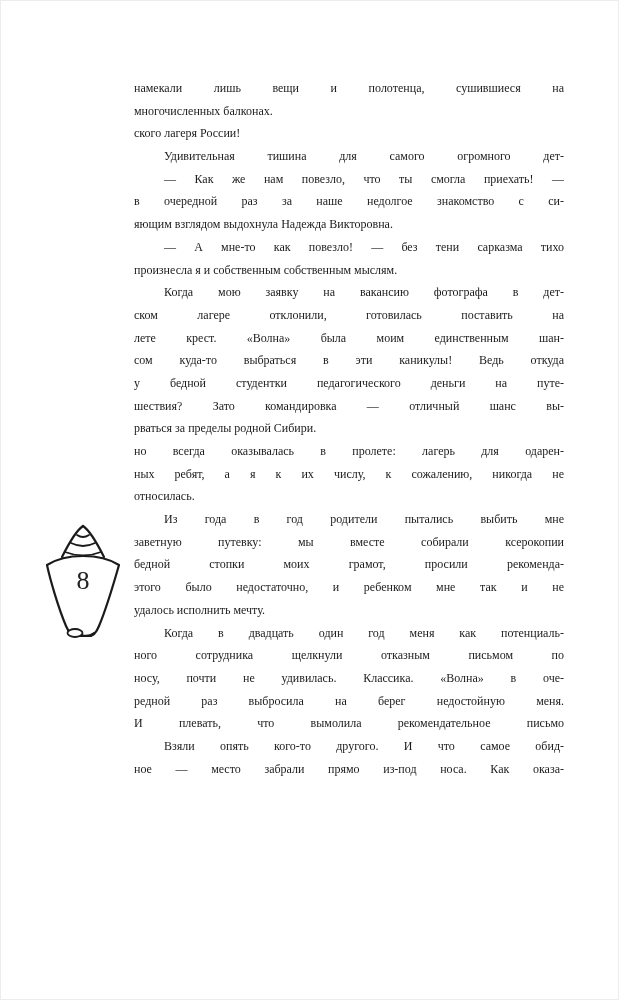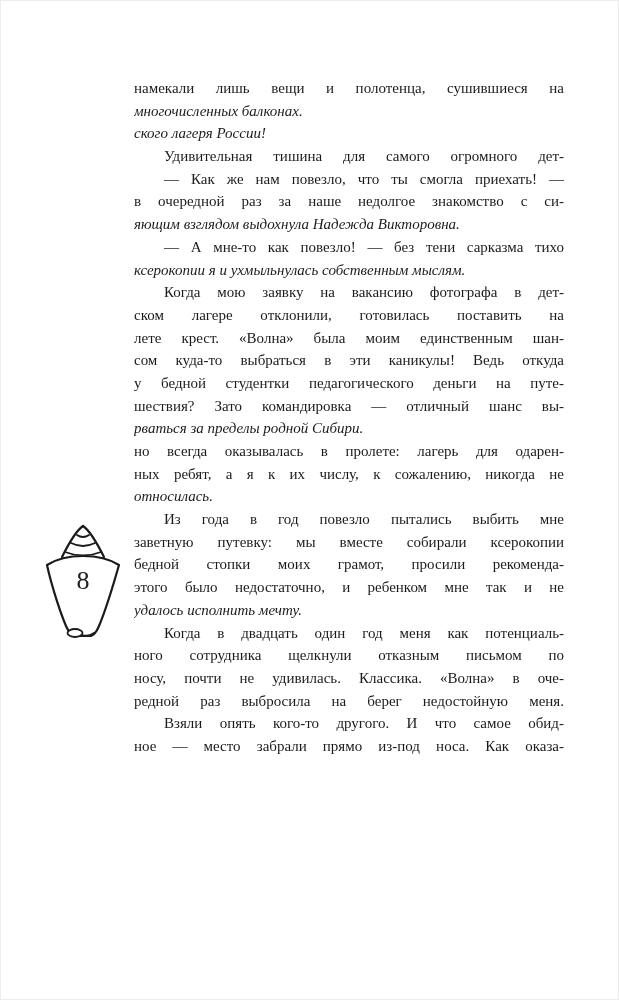--- a/index.html
+++ b/index.html
@@ -19,28 +19,27 @@
   }
   .text-block {
     position: absolute;
     left: 134px;
     top: 77px;
     width: 430px;
   }
   .line {
     height: 22.7px;
     line-height: 22.7px;
-    font-size: 15px;
+    font-size: 12px;
     text-align: justify;
     text-align-last: justify;
     overflow: hidden;
   }
   .line.end {
     text-align-last: left;
-    font-style: italic;
   }
   .line.indent {
     text-indent: 30px;
   }
   .shell {
     position: absolute;
     left: 44px;
     top: 523px;
     width: 78px;
     height: 124px;
@@ -68,40 +67,41 @@
 
   <div class="text-block">
       <div class="line">намекали лишь вещи и полотенца, сушившиеся на</div>
       <div class="line end">многочисленных балконах.</div>
       <div class="line end">ского лагеря России!</div>
       <div class="line indent">Удивительная тишина для самого огромного дет-</div>
       <div class="line indent">— Как же нам повезло, что ты смогла приехать! —</div>
       <div class="line">в очередной раз за наше недолгое знакомство с си-</div>
       <div class="line end">яющим взглядом выдохнула Надежда Викторовна.</div>
       <div class="line indent">— А мне-то как повезло! — без тени сарказма тихо</div>
-      <div class="line end">ксерокопии я и ухмыльнулась собственным мыслям.</div>
+      <div class="line end">произнесла я и собственным собственным мыслям.</div>
       <div class="line indent">Когда мою заявку на вакансию фотографа в дет-</div>
       <div class="line">ском лагере отклонили, готовилась поставить на</div>
       <div class="line">лете крест. «Волна» была моим единственным шан-</div>
       <div class="line">сом куда-то выбраться в эти каникулы! Ведь откуда</div>
       <div class="line">у бедной студентки педагогического деньги на путе-</div>
       <div class="line">шествия? Зато командировка — отличный шанс вы-</div>
       <div class="line end">рваться за пределы родной Сибири.</div>
       <div class="line">но всегда оказывалась в пролете: лагерь для одарен-</div>
       <div class="line">ных ребят, а я к их числу, к сожалению, никогда не</div>
       <div class="line end">относилась.</div>
-      <div class="line indent">Из года в год повезло пытались выбить мне</div>
+      <div class="line indent">Из года в год родители пытались выбить мне</div>
       <div class="line">заветную путевку: мы вместе собирали ксерокопии</div>
       <div class="line">бедной стопки моих грамот, просили рекоменда-</div>
       <div class="line">этого было недостаточно, и ребенком мне так и не</div>
       <div class="line end">удалось исполнить мечту.</div>
       <div class="line indent">Когда в двадцать один год меня как потенциаль-</div>
       <div class="line">ного сотрудника щелкнули отказным письмом по</div>
       <div class="line">носу, почти не удивилась. Классика. «Волна» в оче-</div>
       <div class="line">редной раз выбросила на берег недостойную меня.</div>
+      <div class="line">И плевать, что вымолила рекомендательное письмо</div>
       <div class="line indent">Взяли опять кого-то другого. И что самое обид-</div>
       <div class="line">ное — место забрали прямо из-под носа. Как оказа-</div>
     </div>
 
   <div class="shell">
     <svg viewBox="0 0 78 124" fill="none" stroke="#1b1b1b" stroke-width="2.2" stroke-linecap="round" stroke-linejoin="round">
 
       <path d="M3,42
                C6,56 14,84 22,103
                C24,108 27,112 33,113

